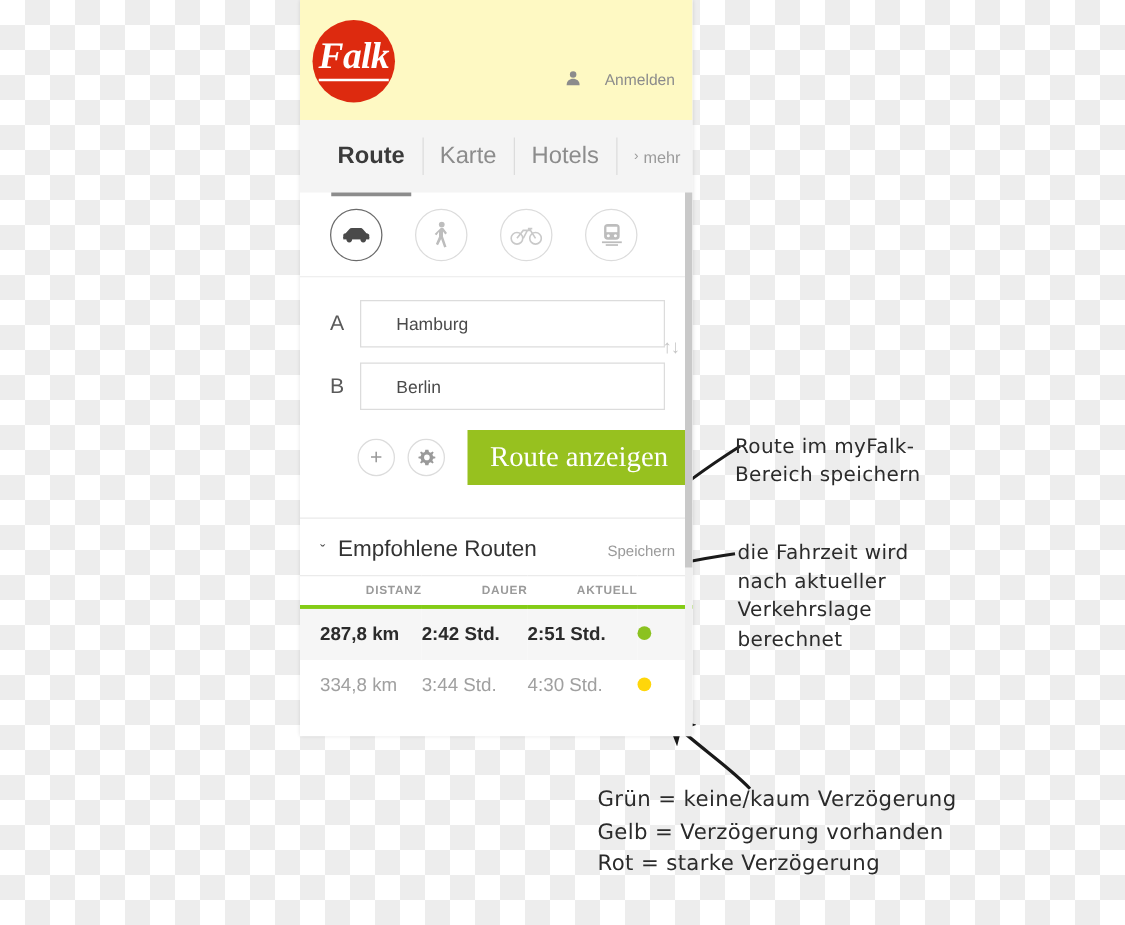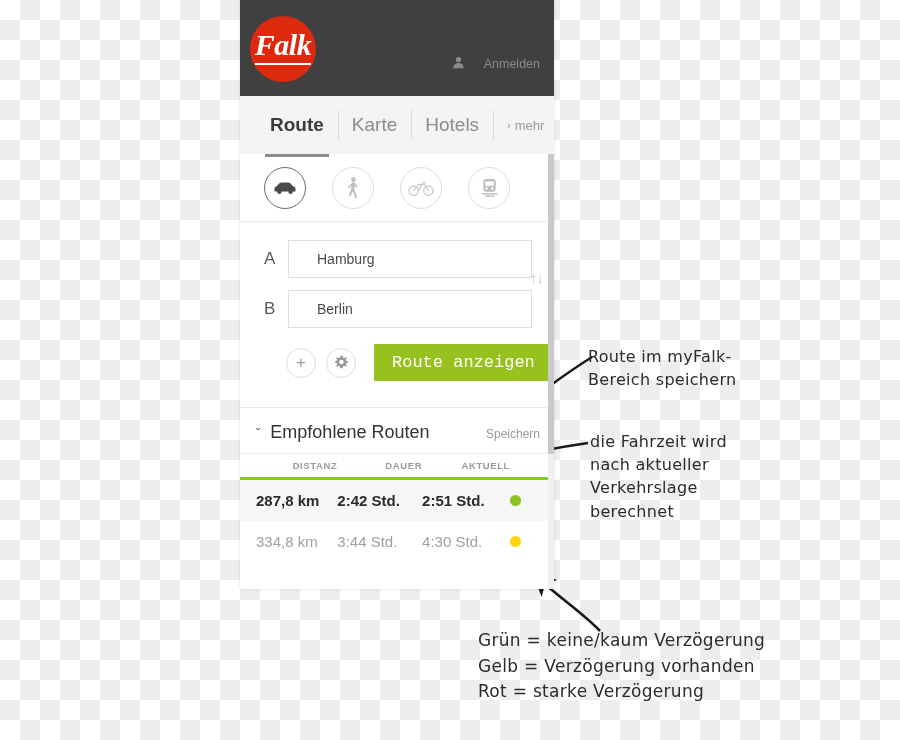--- a/index.html
+++ b/index.html
@@ -29,21 +29,21 @@
     height: 589px;
     background: #ffffff;
     box-shadow: 0 0 3px rgba(0,0,0,0.12);
     overflow: hidden;
   }
 
   
   #app-header {
     position: relative;
     height: 96px;
-    background: #404040;
+    background: #fef9c3;
   }
   #falk-logo {
     position: absolute;
     left: 10px;
     top: 16px;
     width: 66px;
     height: 66px;
     border-radius: 50%;
     background: #dd2a0f;
     display: flex;
@@ -203,24 +203,24 @@
     color: #9a9a9a;
     font-size: 17px;
     cursor: pointer;
     box-sizing: border-box;
   }
   #show-route-btn {
     margin-left: 8px;
     background: #97c11f;
     color: #fff;
     border: none;
-    font-size: 17px;
+    font-size: 23px;
     padding: 9px 18px;
     cursor: pointer;
-    font-family: Liberation Mono, monospace;
+    font-family: Liberation Serif, serif;
   }
 
   
   #routes-section {
     border-top: 1px solid #eaeaea;
     margin-top: 12px;
     background: #fff;
   }
   #routes-head {
     display: flex;

